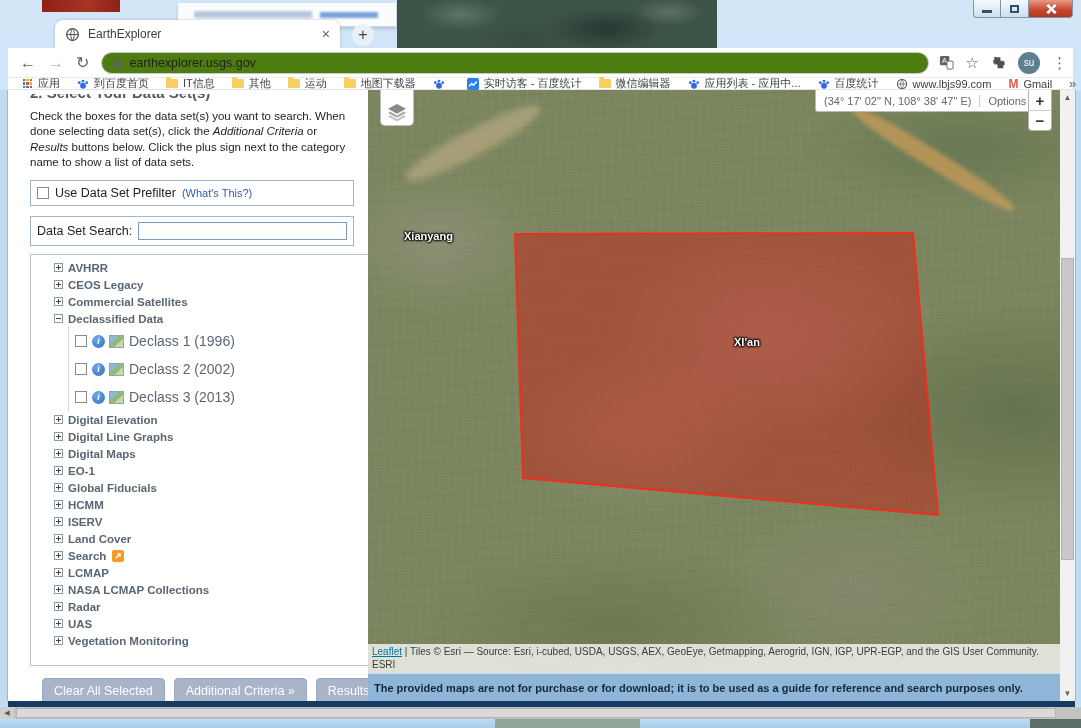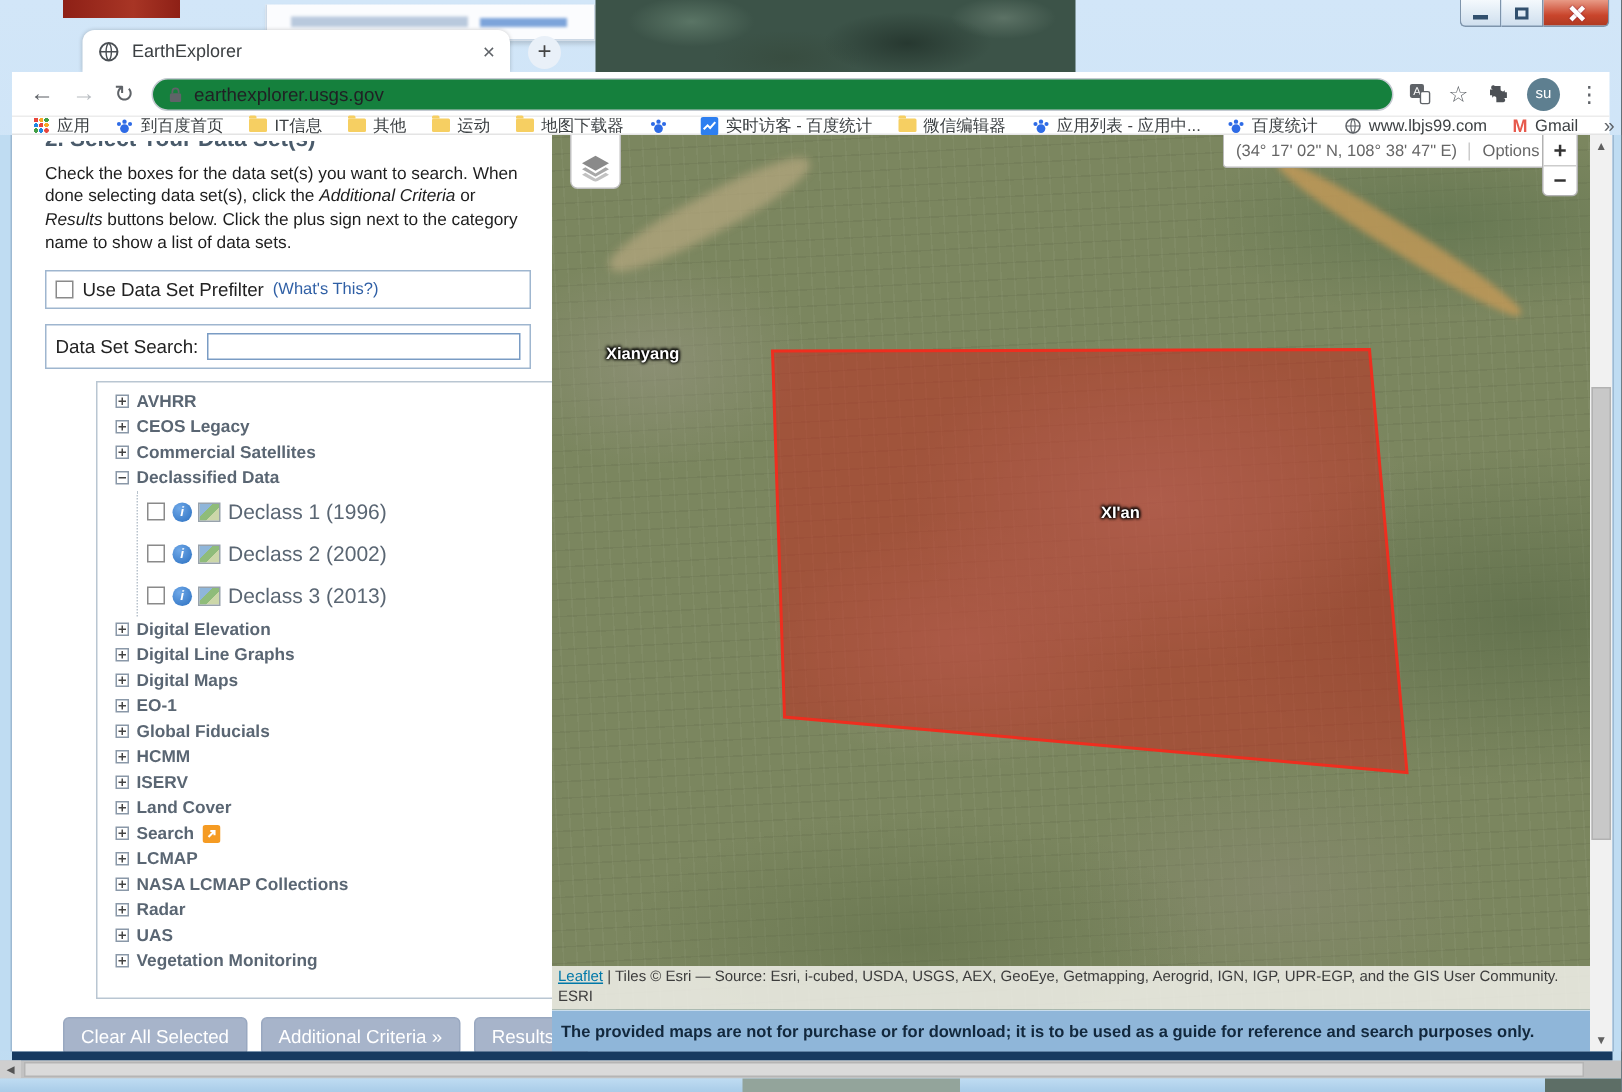--- a/index.html
+++ b/index.html
@@ -43,21 +43,21 @@
   .tab-close{ color:#5f6368; font-size:14px; cursor:default; }
   .newtab{ position:absolute; left:352px; top:24px; width:22px; height:22px; border-radius:50%;
            background:#e9f0f8; color:#444; font-size:16px; display:flex; align-items:center; justify-content:center; }
 
   
   .toolbar{ position:absolute; left:8px; top:48px; width:1065px; height:30px; background:#fff;
             display:flex; align-items:center; border-bottom:1px solid #ececec; }
   .nav-ic{ font-size:16px; color:#5f6368; margin-left:12px; }
   .nav-ic.disabled{ color:#b9bdc2; }
   .addr{ margin-left:12px; width:828px; height:22px; border:1px solid #c4cad1; border-radius:12px;
-         background:#15803d; display:flex; align-items:center; padding:0 10px; }
+         background:#4d7c0f; display:flex; align-items:center; padding:0 10px; }
   .addr-url{ font-size:12.5px; color:#202124; margin-left:7px; }
   .tool-right{ display:flex; align-items:center; margin-left:auto; margin-right:6px; gap:12px; }
   .star-ic{ font-size:15px; color:#5f6368; }
   .avatar{ width:22px; height:22px; border-radius:50%; background:#5e7f90; color:#fff; font-size:10px;
            display:flex; align-items:center; justify-content:center; }
   .kebab{ font-size:15px; color:#5f6368; letter-spacing:0; }
 
   
   .bookmarks{ position:absolute; left:8px; top:78px; width:1065px; height:12px; background:#fff; padding-left:14px;
               display:flex; align-items:center; gap:17px; border-bottom:1px solid #e4e4e4; height:12px; }
@@ -91,21 +91,21 @@
   .pf-box,.ds-box{ margin-top:10px; width:324px; border:1px solid #9fb6cf; background:#fff; padding:5px 6px;
                    display:flex; align-items:center; }
   .cb{ width:12px; height:12px; border:1px solid #8a8a8a; background:#fff; display:inline-block; flex:none; }
   .pf-label{ font-size:12.5px; color:#222; margin-left:6px; }
   .whats{ font-size:11px; color:#2f5fa5; margin-left:6px; }
   .ds-label{ font-size:12.5px; color:#222; }
   .ds-input{ flex:1; height:18px; margin-left:6px; border:1px solid #7a9cc4; font-size:12px; padding:0 3px;
              font-family:"Liberation Sans",sans-serif; }
 
   .tree{ margin-top:8px; width:356px; height:412px; border:1px solid #b9c6d2; position:relative; overflow:hidden;
-         padding:4px 16px 0 12px;margin-left:34px; }
+         padding:4px 16px 0 23px; }
   .trow{ display:flex; align-items:center; height:17px; }
   .exp{ width:9px; height:9px; border:1px solid #8a98a8; background:#fff; position:relative; flex:none; margin-right:5px; }
   .exp::before{ content:""; position:absolute; left:1px; top:3px; width:5px; height:1px; background:#444; }
   .exp.plus::after{ content:""; position:absolute; left:3px; top:1px; width:1px; height:5px; background:#444; }
   .tlabel{ font-size:11.5px; font-weight:bold; color:#5a6673; white-space:nowrap; }
   .tchildren{ margin-left:14px; border-left:1px dotted #b8c2cc; }
   .crow{ display:flex; align-items:center; height:28px; padding-left:6px; }
   .info-ic{ width:13px; height:13px; border-radius:50%; background:radial-gradient(circle at 35% 30%,#6fa8e8,#2a6fc0);
             color:#fff; font-size:9px; font-style:italic; font-weight:bold; display:flex; align-items:center;
             justify-content:center; margin-left:5px; flex:none; }

